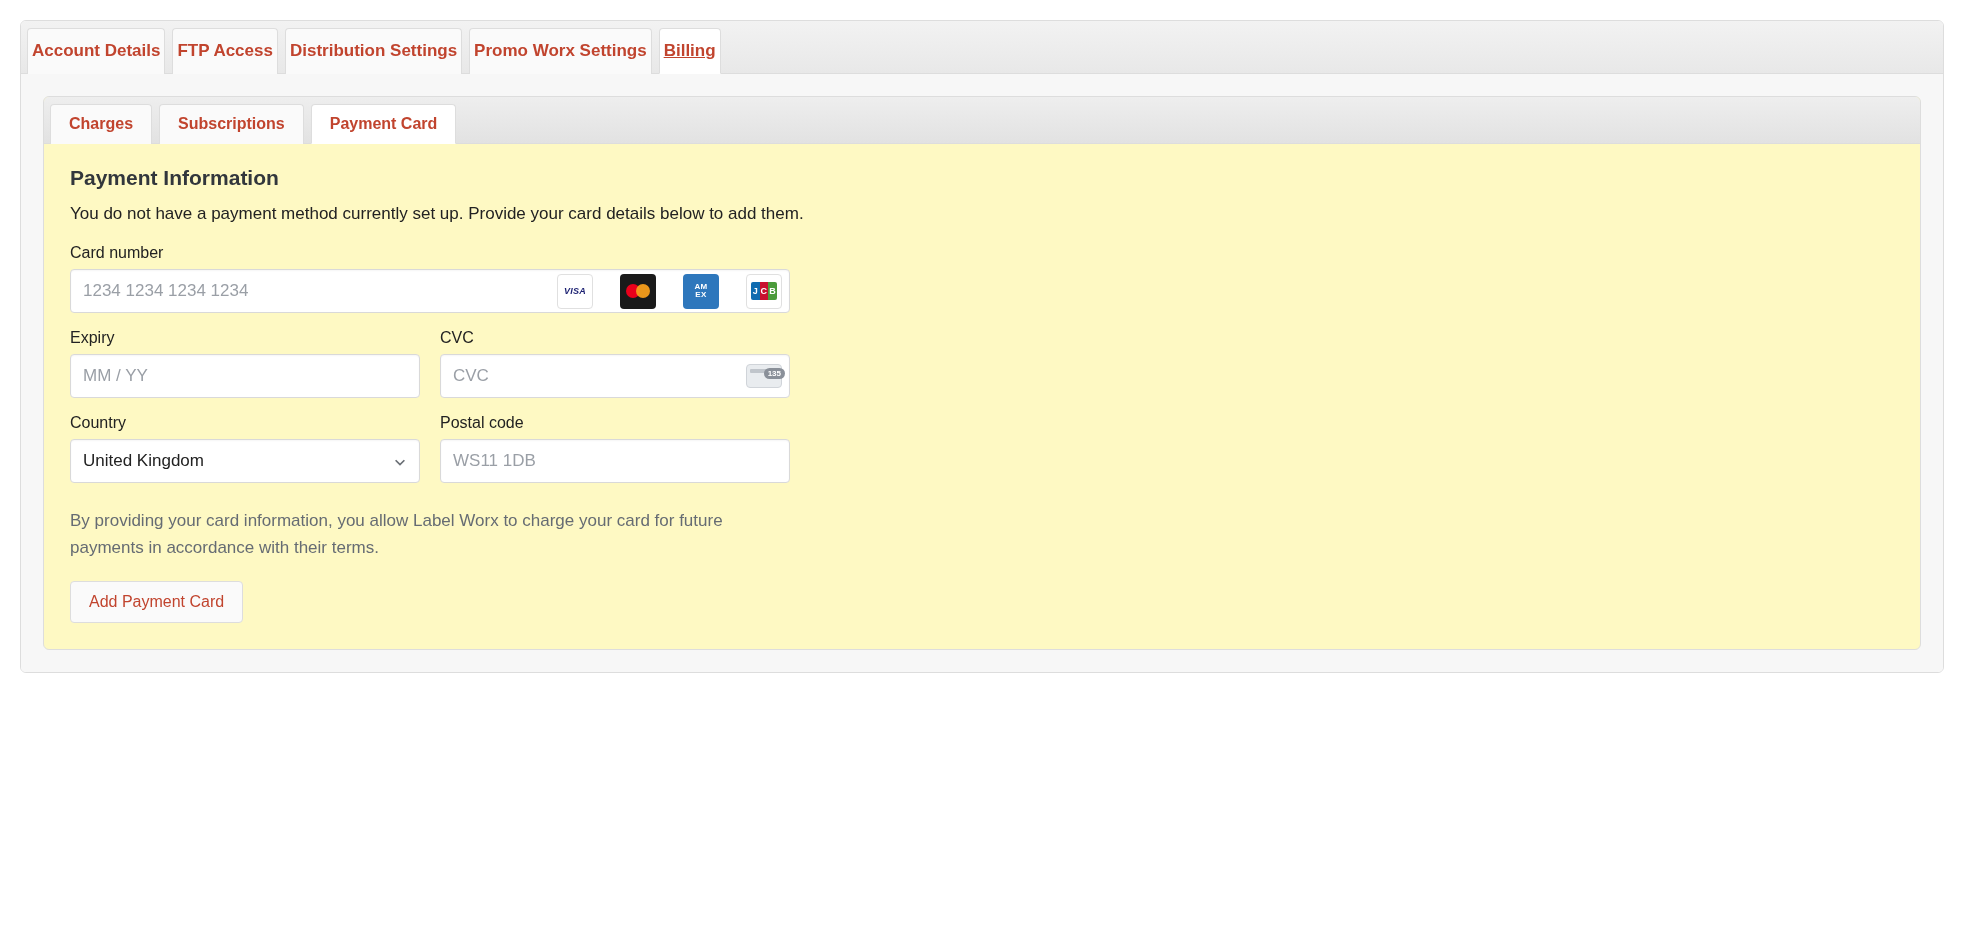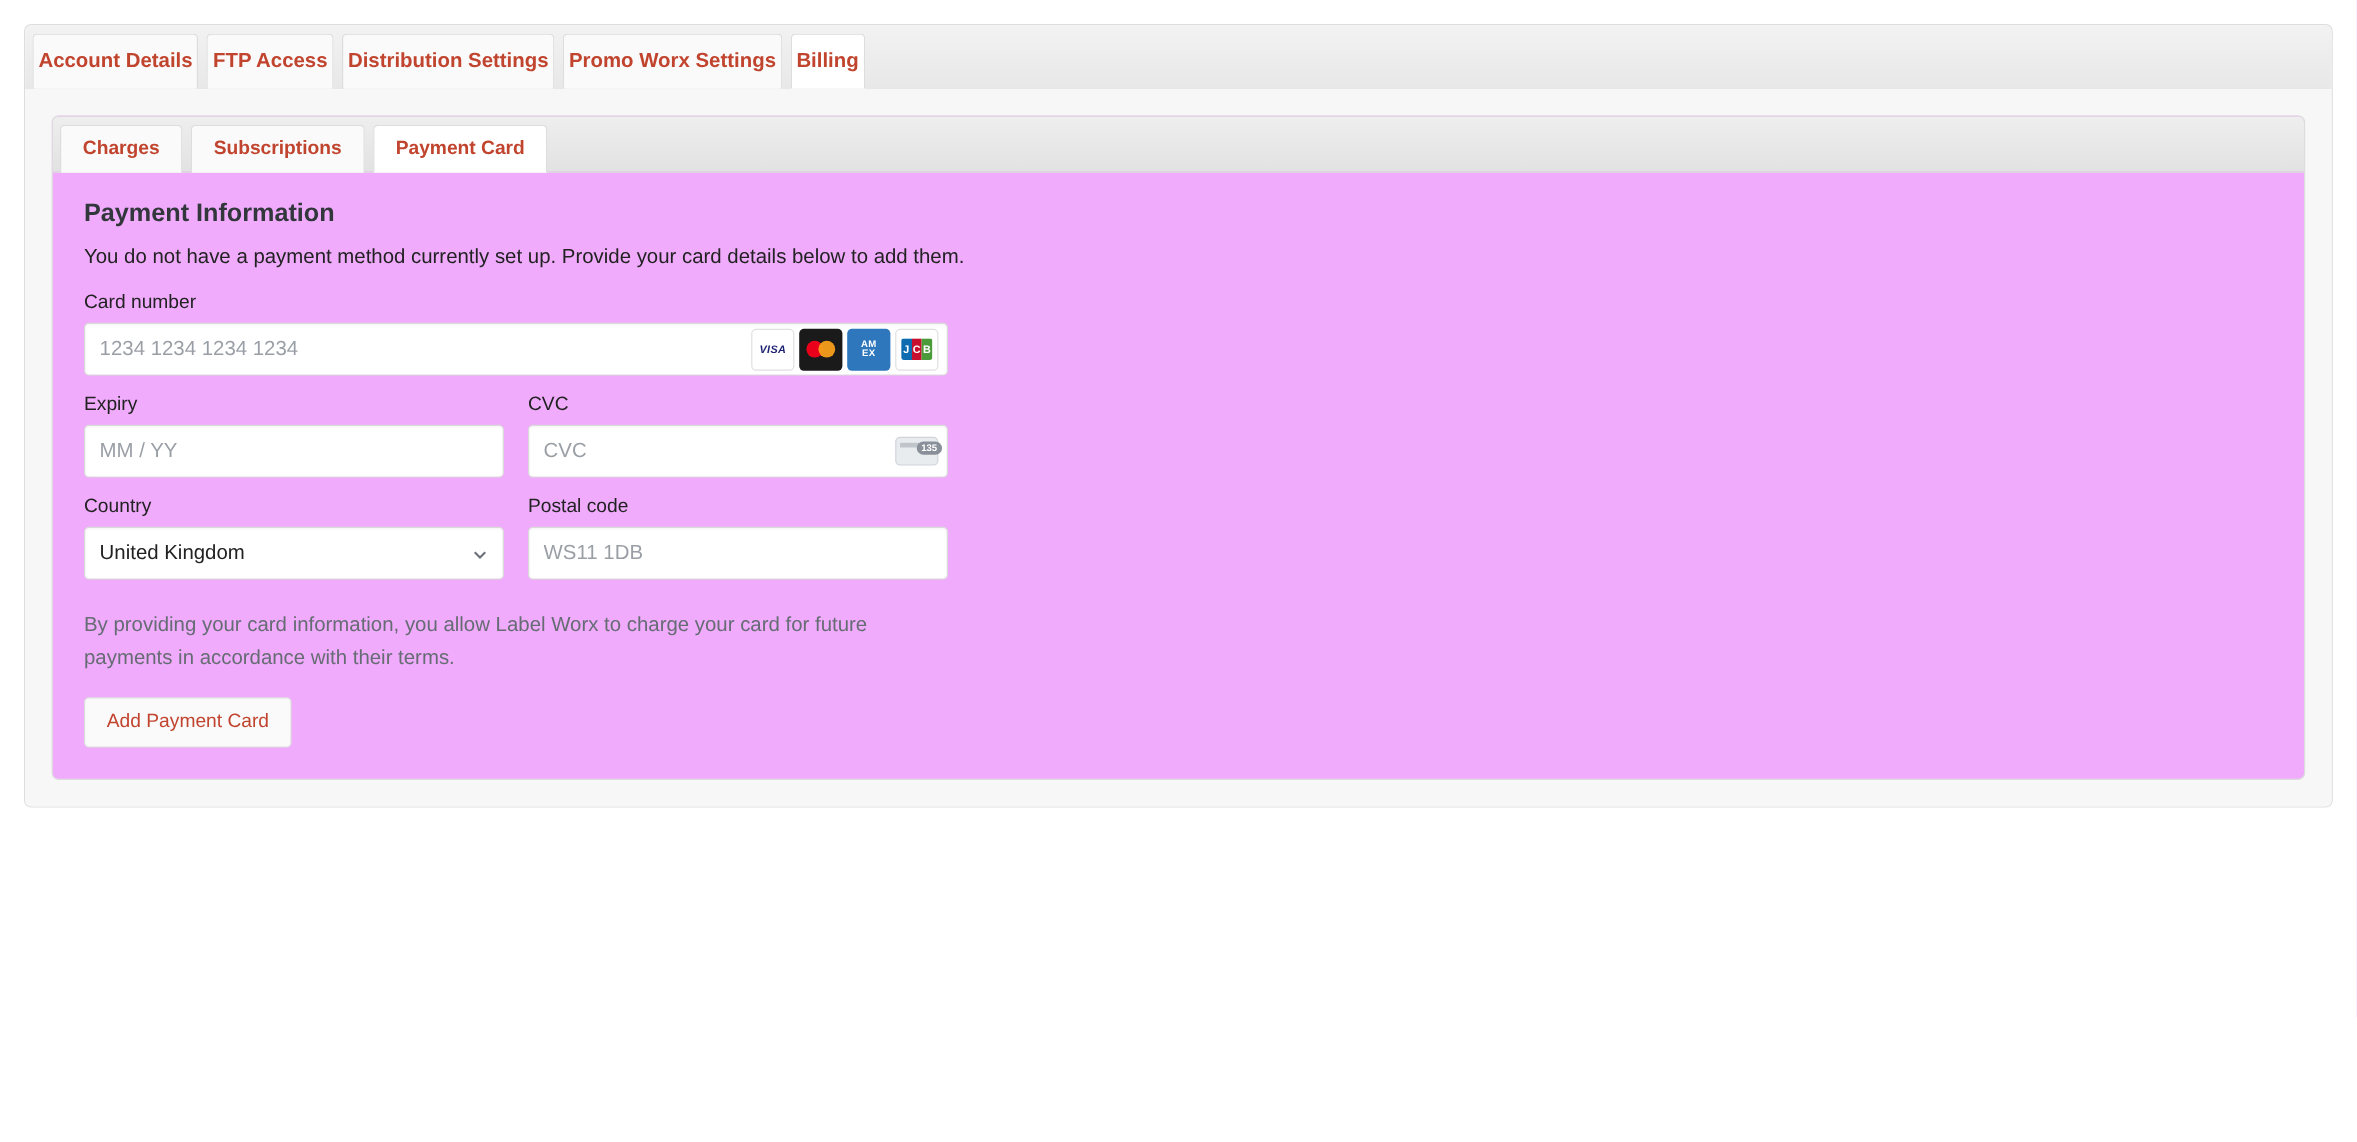--- a/index.html
+++ b/index.html
@@ -34,30 +34,31 @@
       font-size: 17px;
       font-weight: 700;
       color: #c1442e;
       cursor: pointer;
       position: relative;
       top: 1px;
     }
     .primary-tab.active {
       background: #fff;
       border-bottom: 1px solid #fff;
+      text-decoration: underline;
     }
     .inner-wrap {
       padding: 22px;
       background: #f7f7f7;
     }
     .inner-container {
       border: 1px solid #ddd;
       border-radius: 6px;
       overflow: hidden;
-      background: #f0abfc;
+      background: #fef9c3;
     }
     .secondary-tabs {
       background: linear-gradient(#eeeeee, #e2e2e2);
       border-bottom: 1px solid #ddd;
       padding: 6px 6px 0 6px;
       display: flex;
       gap: 7px;
     }
     .secondary-tab {
       background: #fafafa;
@@ -143,20 +144,21 @@
     .brand {
       width: 36px;
       height: 35px;
       border-radius: 4px;
       display: flex;
       align-items: center;
       justify-content: center;
       font-size: 9px;
       font-weight: 800;
       letter-spacing: 0.3px;
+      margin-left: 23px;
     }
     .brand.visa { background: #fff; color:#1a1f71; border:1px solid #e0e0e0; font-style: italic;}
     .brand.mc { background: #1a1a1a; }
     .mc-circles {
       position: relative;
       width: 24px;
       height: 16px;
     }
     .mc-circles::before, .mc-circles::after {
       content: "";

